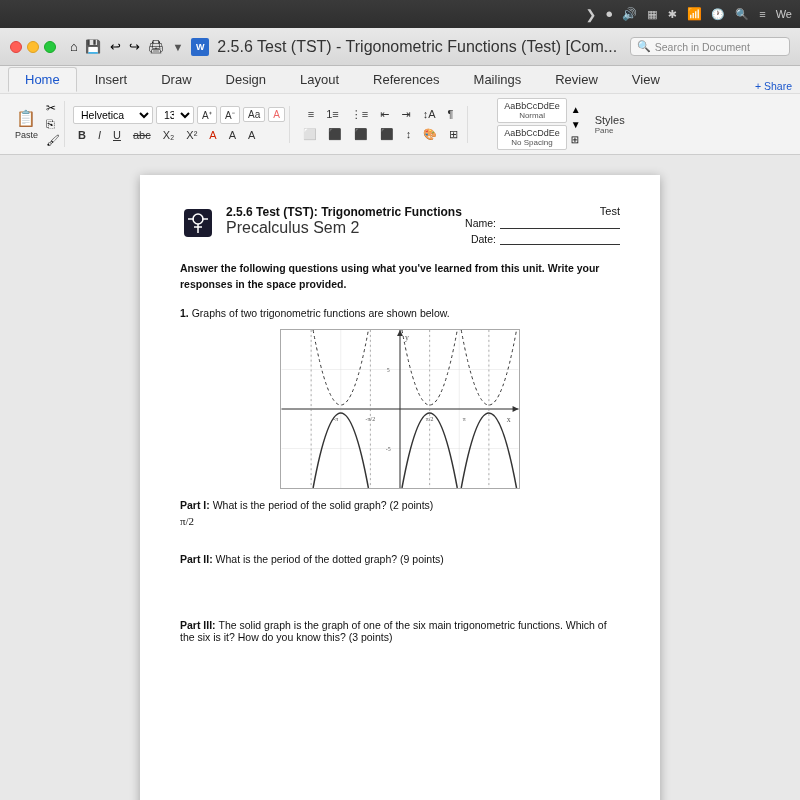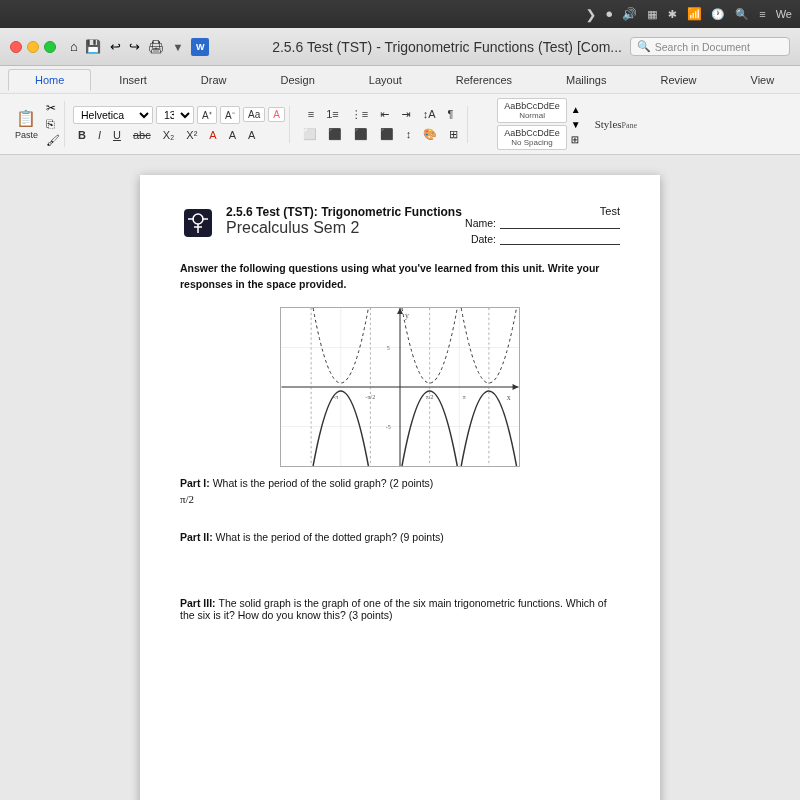--- a/index.html
+++ b/index.html
@@ -52,24 +52,24 @@
       background: #2a6acc;
       border-radius: 2px;
       display: flex;
       align-items: center;
       justify-content: center;
       color: white;
       font-size: 9px;
       font-weight: bold;
     }
     .titlebar-title {
-      font-size: 14px;
+      font-size: 16px;
       color: #333;
       flex: 1;
-      text-align: right;
+      text-align: left;
     }
     .titlebar-search {
       display: flex;
       align-items: center;
       background: rgba(255,255,255,0.7);
       border: 1px solid #bbb;
       border-radius: 4px;
       padding: 2px 6px;
       gap: 4px;
       font-size: 11px;
@@ -85,22 +85,22 @@
     .ribbon-tabs {
       display: flex;
       align-items: center;
       height: 28px;
       padding: 0 8px;
       background: #f0f0f0;
       border-bottom: 1px solid #ddd;
       gap: 2px;
     }
     .ribbon-tab {
-      padding: 4px 26px;
-      font-size: 11px;
+      padding: 4px 16px;
+      font-size: 13px;
       color: #333;
       cursor: pointer;
       border-radius: 3px 3px 0 0;
     }
     .ribbon-tab.active {
       background: #f3f3f3;
       border: 1px solid #ccc;
       border-bottom: 1px solid #f3f3f3;
       color: #1a56cc;
     }
@@ -452,21 +452,21 @@
           </div>
         </div>
         <div style="display:flex;flex-direction:column;justify-content:center;gap:4px;">
           <span style="font-size:10px;cursor:pointer;">▲</span>
           <span style="font-size:10px;cursor:pointer;">▼</span>
           <span style="font-size:10px;cursor:pointer;">⊞</span>
         </div>
       </div>
     </div>
 
-    <div style="display:flex;flex-direction:row;align-items:flex-end;justify-content:center;padding:0 4px;font-family:Liberation Serif, serif;">
+    <div style="display:flex;flex-direction:column;align-items:flex-start;justify-content:center;padding:0 4px;">
       <span style="font-size:11px;cursor:pointer;color:#333;">Styles</span>
       <span style="font-size:8px;color:#555;">Pane</span>
     </div>
   </div>
 </div>
 
 <div class="doc-area">
   <div class="doc-page">
 
     <div class="doc-header">
@@ -492,20 +492,24 @@
           <span>Date:</span>
           <span class="name-underline"></span>
         </div>
       </div>
     </div>
 
     <div class="doc-instructions">
       <strong>Answer the following questions using what you've learned from this unit. Write your responses in the space provided.</strong>
     </div>
 
+    <div class="question">
+      <span class="question-num">1.</span>
+      <span>Graphs of two trigonometric functions are shown below.</span>
+    </div>
 
     <div class="graph-container">
       <svg class="graph-svg" viewBox="0 0 240 160">
 
         <rect width="240" height="160" fill="white"></rect>
 
         <line x1="0" y1="80" x2="240" y2="80" stroke="#ccc" stroke-width="0.5"></line>
         <line x1="120" y1="0" x2="120" y2="160" stroke="#ccc" stroke-width="0.5"></line>
 
         <line x1="0" y1="40" x2="240" y2="40" stroke="#e0e0e0" stroke-width="0.5"></line>

